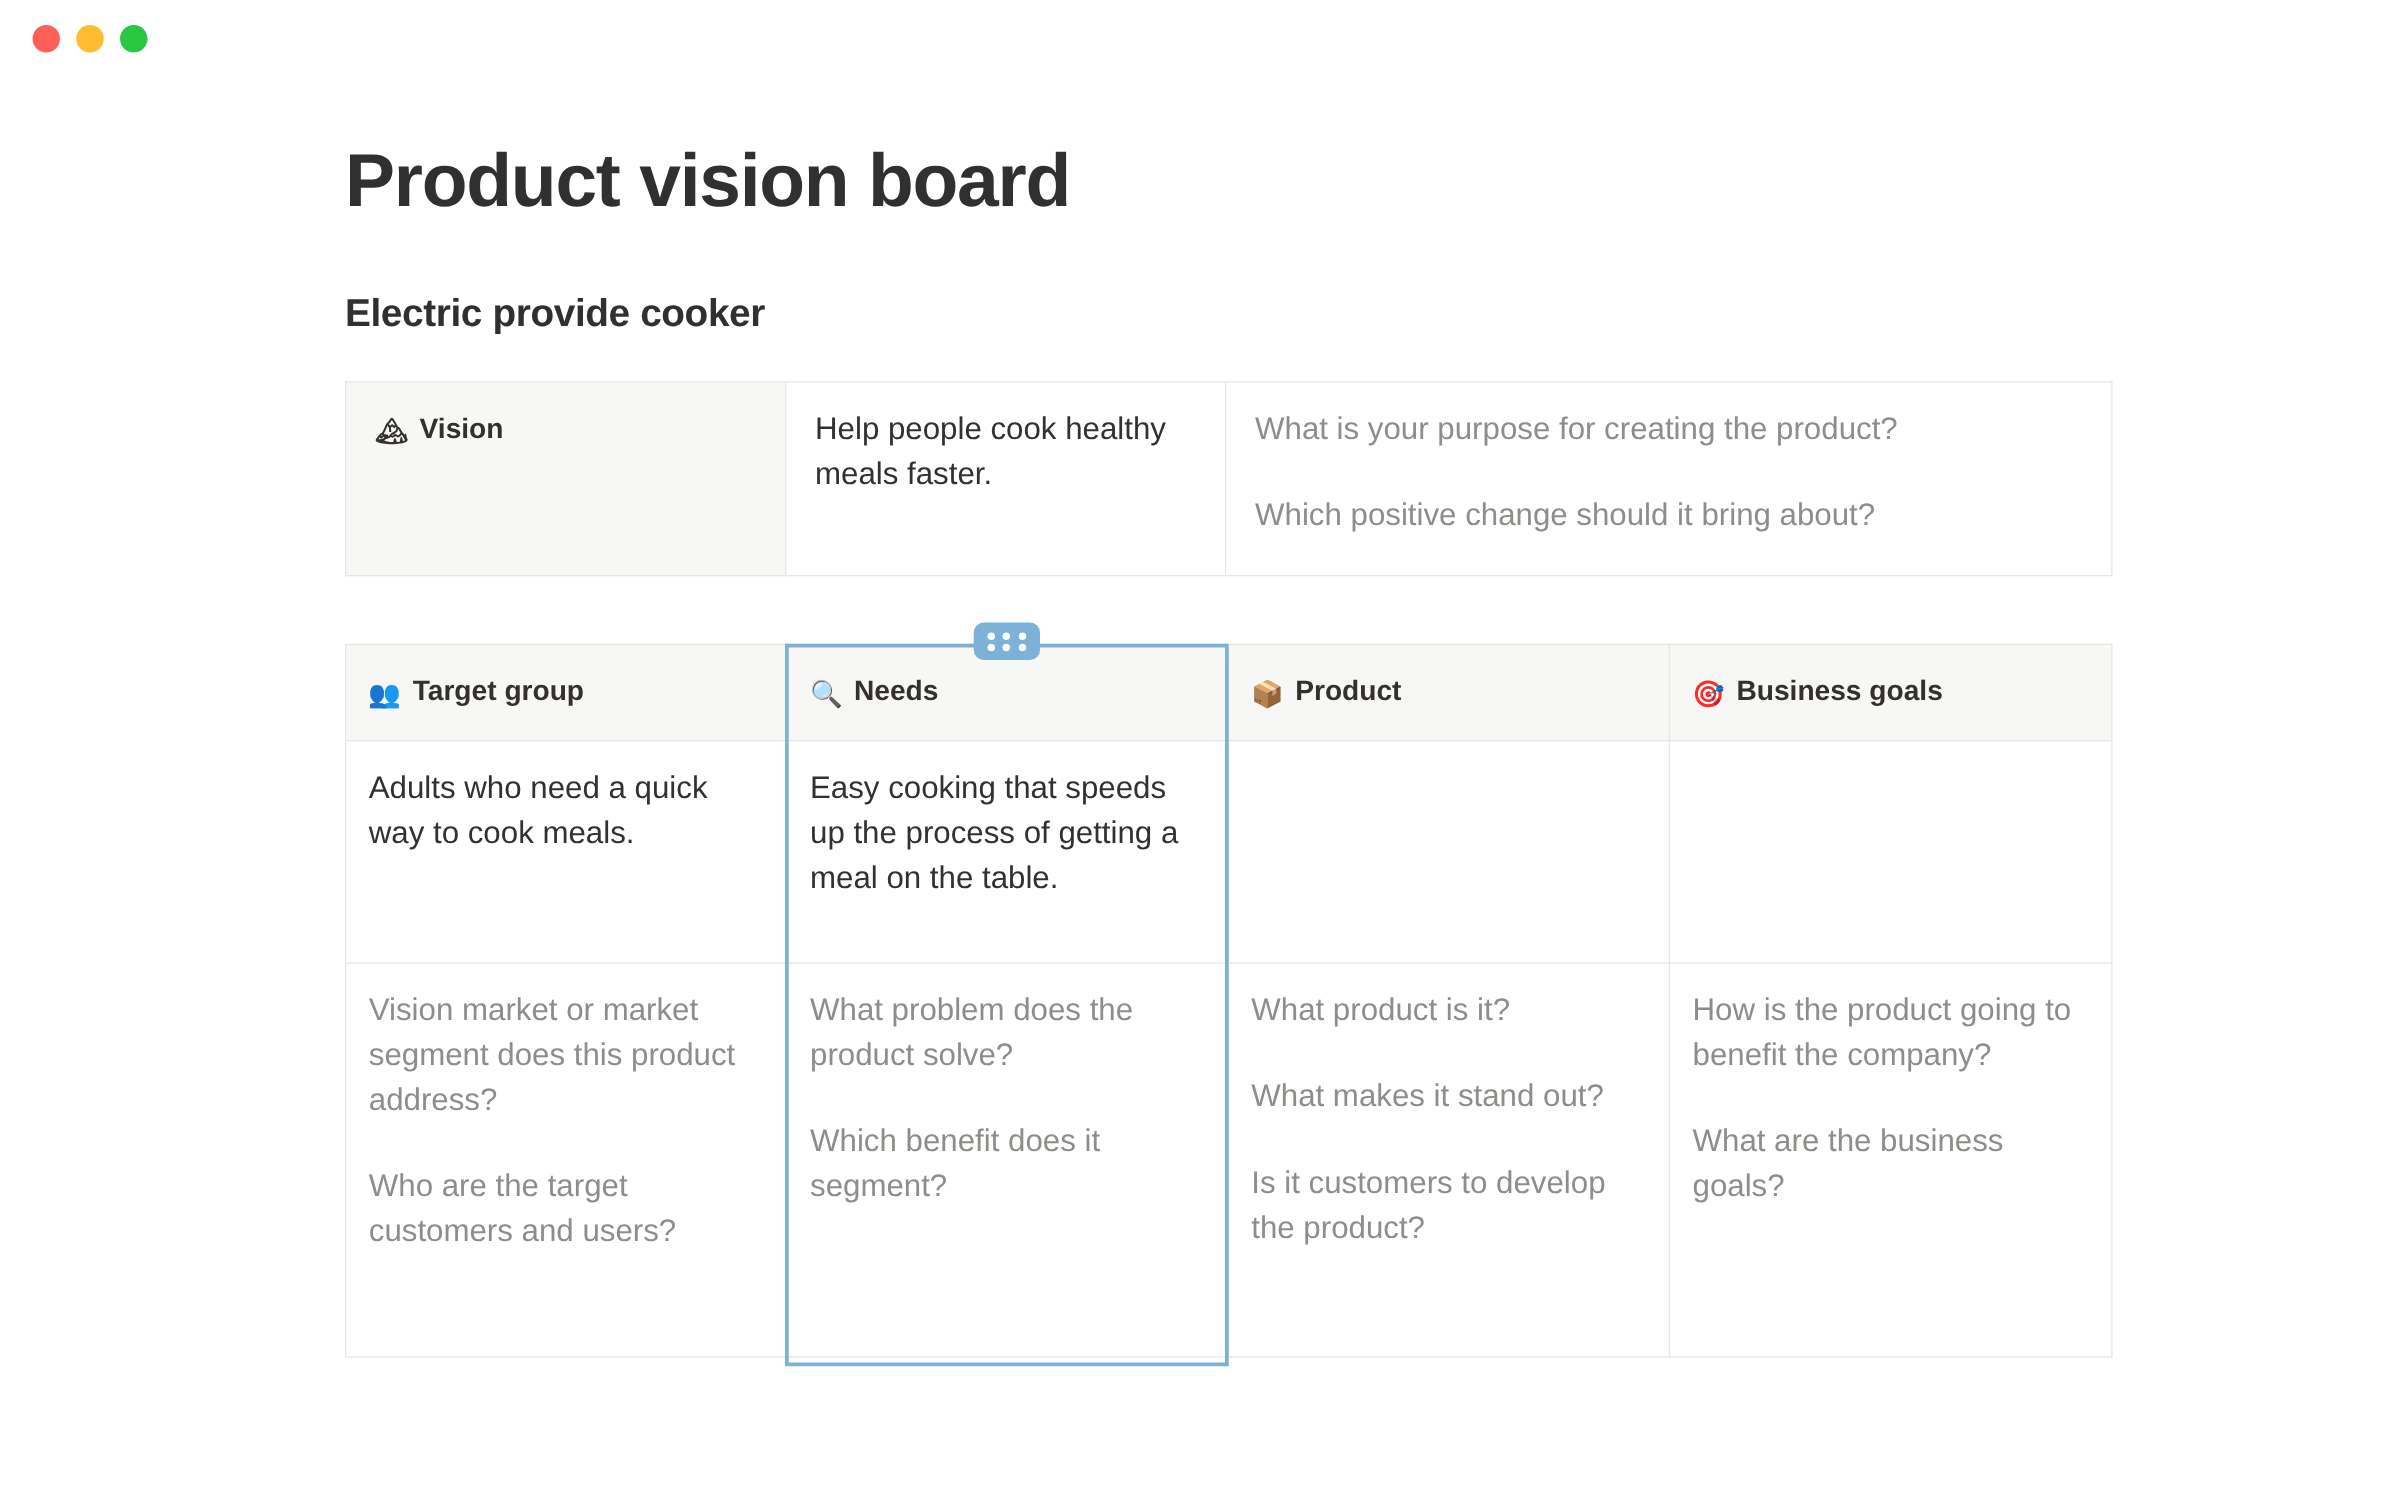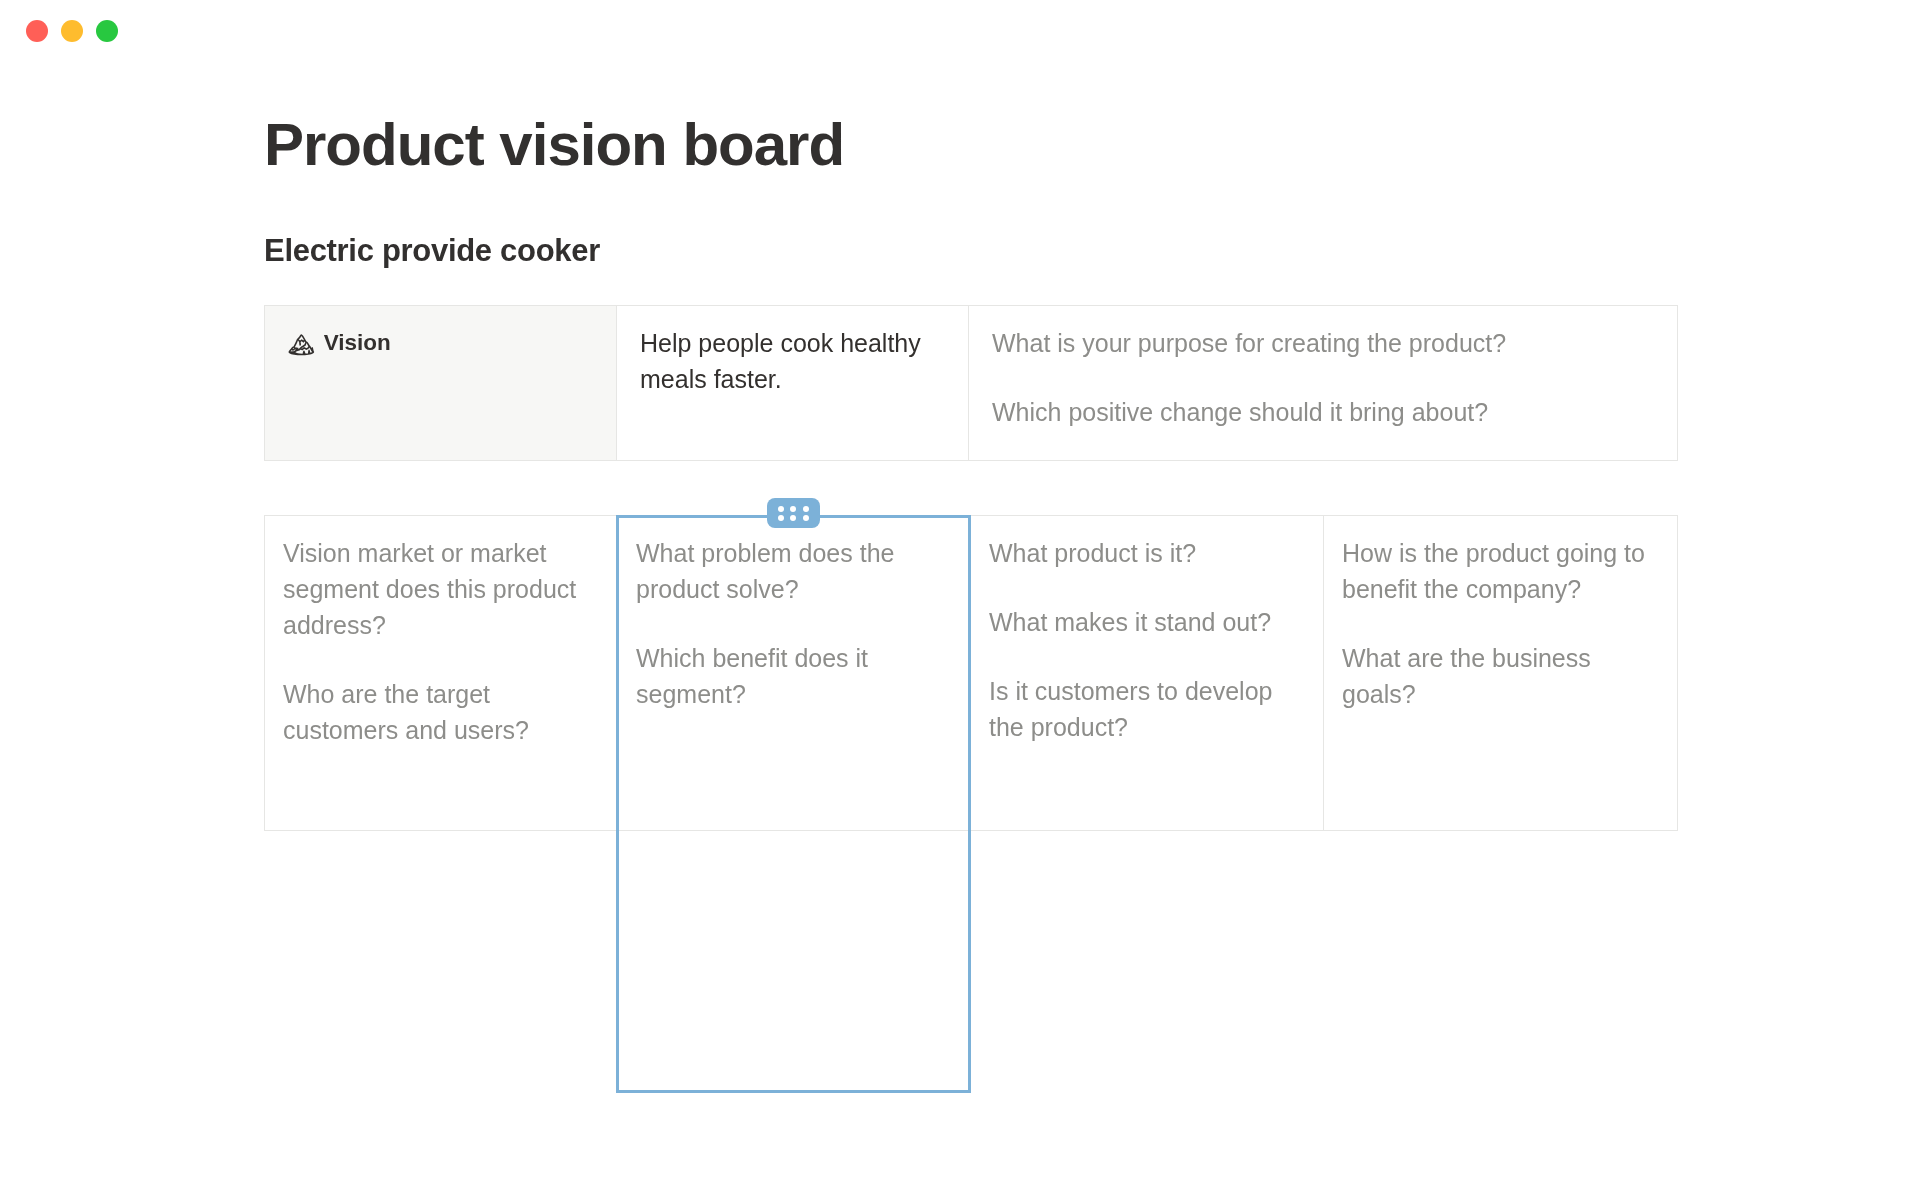--- a/index.html
+++ b/index.html
@@ -20,21 +20,21 @@
     width: 1920px; height: 62px;
     display: flex; align-items: center;
   }
   .lights { display: flex; gap: 13px; margin-left: 26px; }
   .light { width: 22px; height: 22px; border-radius: 50%; display: block; }
   .light.red    { background: #ff5f57; }
   .light.yellow { background: #febc2e; }
   .light.green  { background: #28c840; }
 
   
-  .content { position: absolute; left: 264px; top: 110px; width: 1420px; }
+  .content { position: absolute; left: 276px; top: 110px; width: 1420px; }
 
   .page-title {
     font-size: 60px; font-weight: bold;
     color: #32302f; letter-spacing: -1px;
     line-height: 1.15; margin-bottom: 54px;
   }
   .subtitle {
     font-size: 31px; font-weight: bold;
     color: #32302f; letter-spacing: -0.3px;
     margin-bottom: 36px;
@@ -168,21 +168,41 @@
             <i></i>
             <i></i>
             <i></i>
             <i></i>
             <i></i>
         </span>
       </div>
 
       <table class="main-table">
         <tbody>
-
+          <tr>
+            <td class="hdr-cell m0">
+              <span class="emoji">👥</span><span>Target group</span>
+            </td>
+            <td class="hdr-cell m1">
+              <span class="emoji">🔍</span><span>Needs</span>
+            </td>
+            <td class="hdr-cell m2">
+              <span class="emoji">📦</span><span>Product</span>
+            </td>
+            <td class="hdr-cell m3">
+              <span class="emoji">🎯</span><span>Business goals</span>
+            </td>
+          </tr>
+
+          <tr class="row-filled">
+            <td class="m0">Adults who need a quick way to cook meals.</td>
+            <td class="m1">Easy cooking that speeds up the process of getting a meal on the table.</td>
+            <td class="m2"></td>
+            <td class="m3"></td>
+          </tr>
 
           <tr class="row-ph">
             <td class="m0 placeholder">
               <p>Vision market or market segment does this product address?</p>
               <p>Who are the target customers and users?</p>
             </td>
             <td class="m1 placeholder">
               <p>What problem does the product solve?</p>
               <p>Which benefit does it segment?</p>
             </td>

